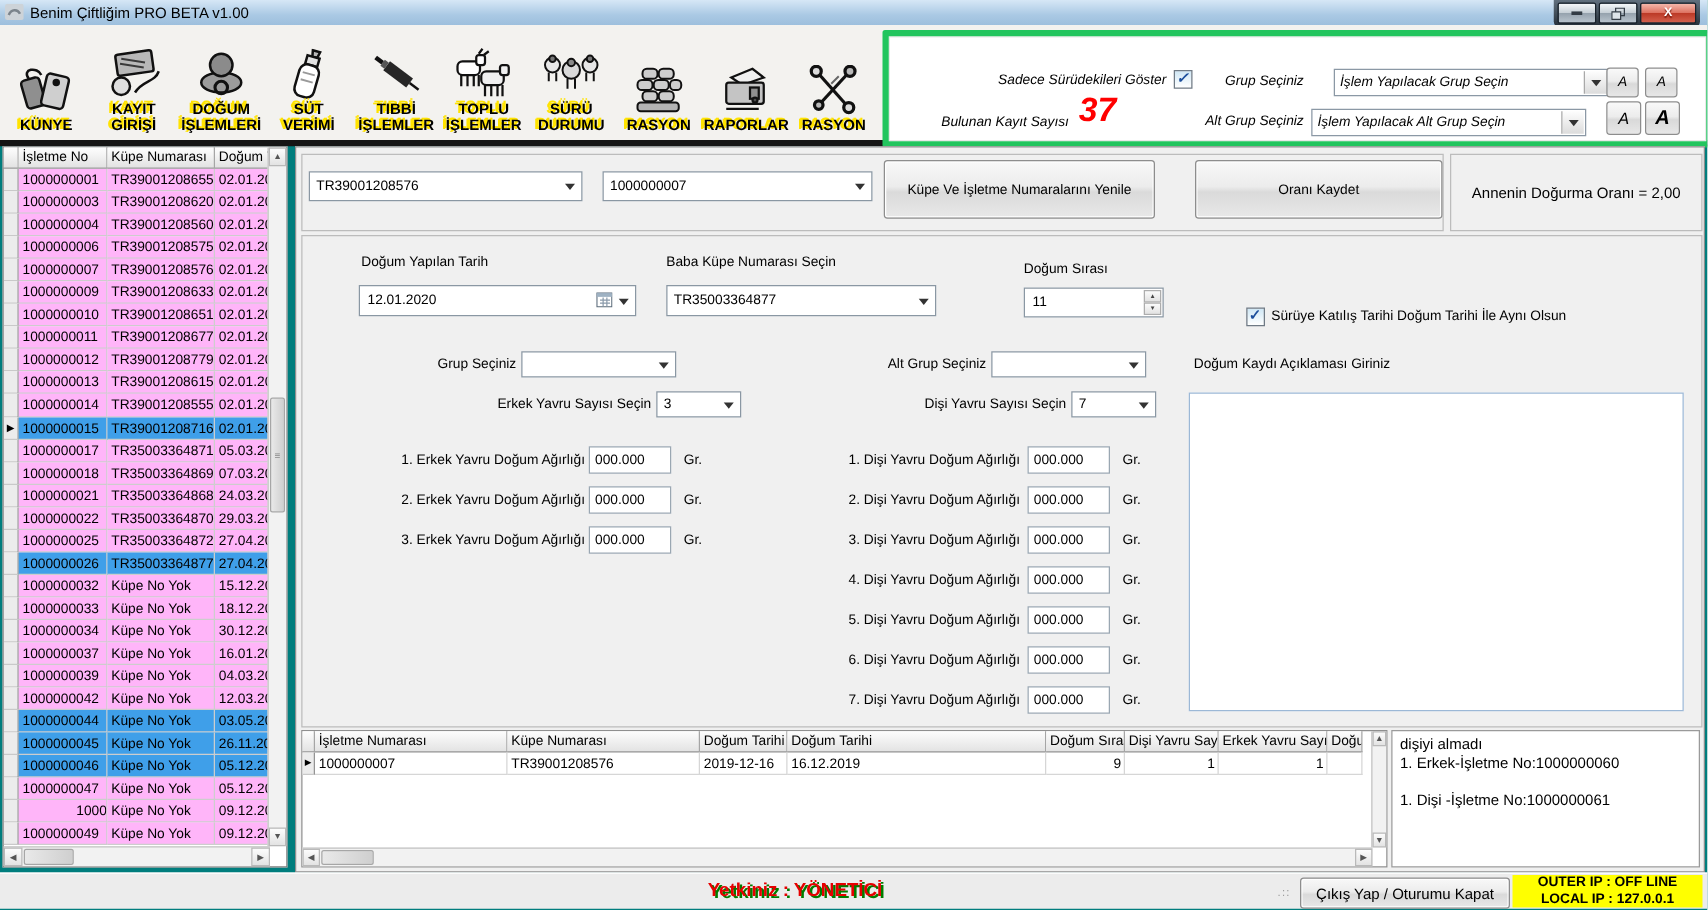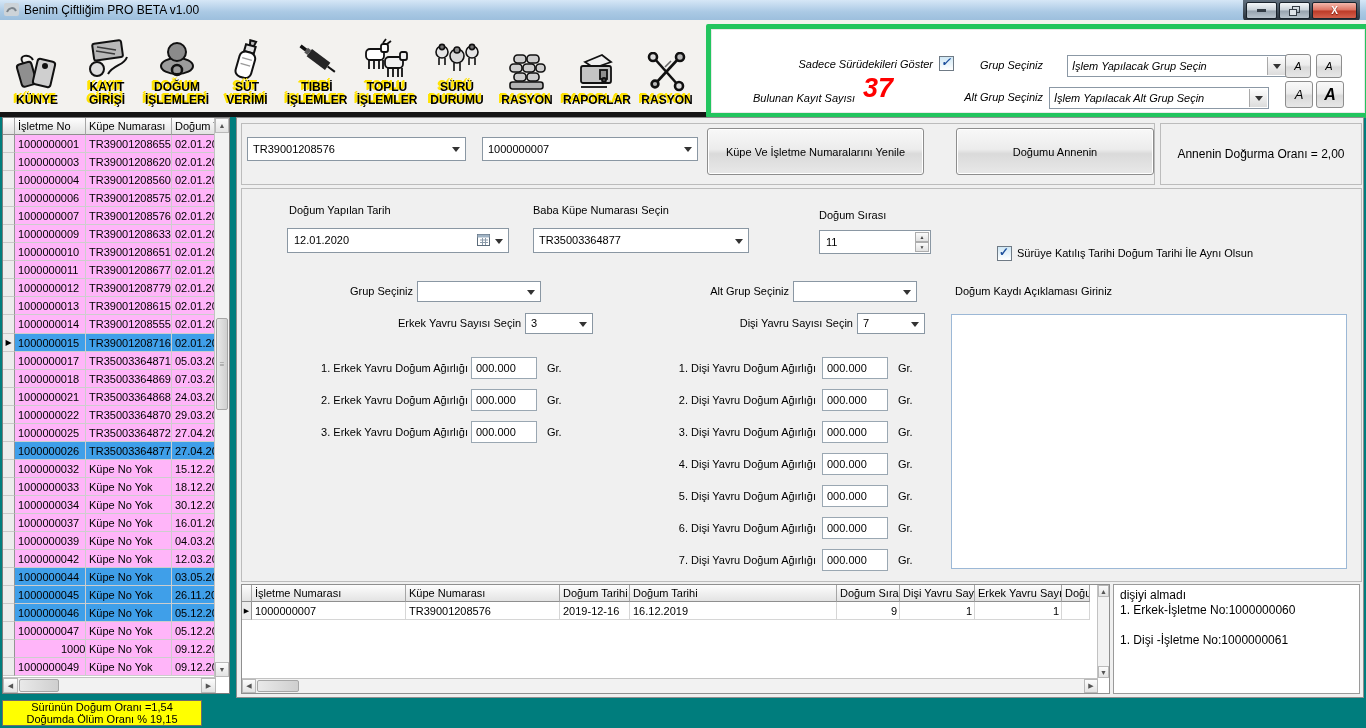--- a/index.html
+++ b/index.html
@@ -559,21 +559,21 @@
     <div class="gbox gb1"></div>
     <div class="fcombo" style="left:10px;top:19px;width:219px;height:24px;">
       <span class="txt">TR39001208576</span>
         <span class="arr"></span>
     </div>
     <div class="fcombo" style="left:245px;top:19px;width:216px;height:24px;">
       <span class="txt">1000000007</span>
         <span class="arr"></span>
     </div>
     <div class="btn" style="left:470px;top:10px;width:215px;height:45px;">Küpe Ve İşletme Numaralarını Yenile</div>
-    <div class="btn" style="left:719px;top:10px;width:196px;height:45px;">Doğumu Annenin</div>
+    <div class="btn" style="left:719px;top:10px;width:196px;height:45px;">Oranı Kaydet</div>
     <div class="gbox annenin">Annenin Doğurma Oranı = 2,00</div>
 
     <div class="gbox gb2"></div>
 
     <span class="mlabel" style="left:52px;top:86px;">Doğum Yapılan Tarih</span>
     <div class="date-input">
       <span class="txt">12.01.2020</span>
       <span class="cal">
         <svg width="13" height="13">
             <rect x="0.5" y="1.5" width="12" height="11" fill="#fff" stroke="#5b6b7a"></rect>
@@ -717,14 +717,23 @@
     </div>
 
     <div class="result" id="result-lines">
         <div>dişiyi almadı</div>
         <div>1. Erkek-İşletme No:1000000060</div>
         <div></div>
         <div>1. Dişi -İşletme No:1000000061</div>
       </div>
   </div>
 
+  <div class="status-bar">
+    <span class="yetkiniz">Yetkiniz : YÖNETİCİ</span>
+    <span class="grip">.::</span>
+    <div class="btn logout">Çıkış Yap / Oturumu Kapat</div>
+    <div class="ip-panel">
+      <div>OUTER IP : OFF LINE</div>
+      <div>LOCAL IP : 127.0.0.1</div>
+    </div>
+  </div>
 
 </div>
 
 </body></html>

